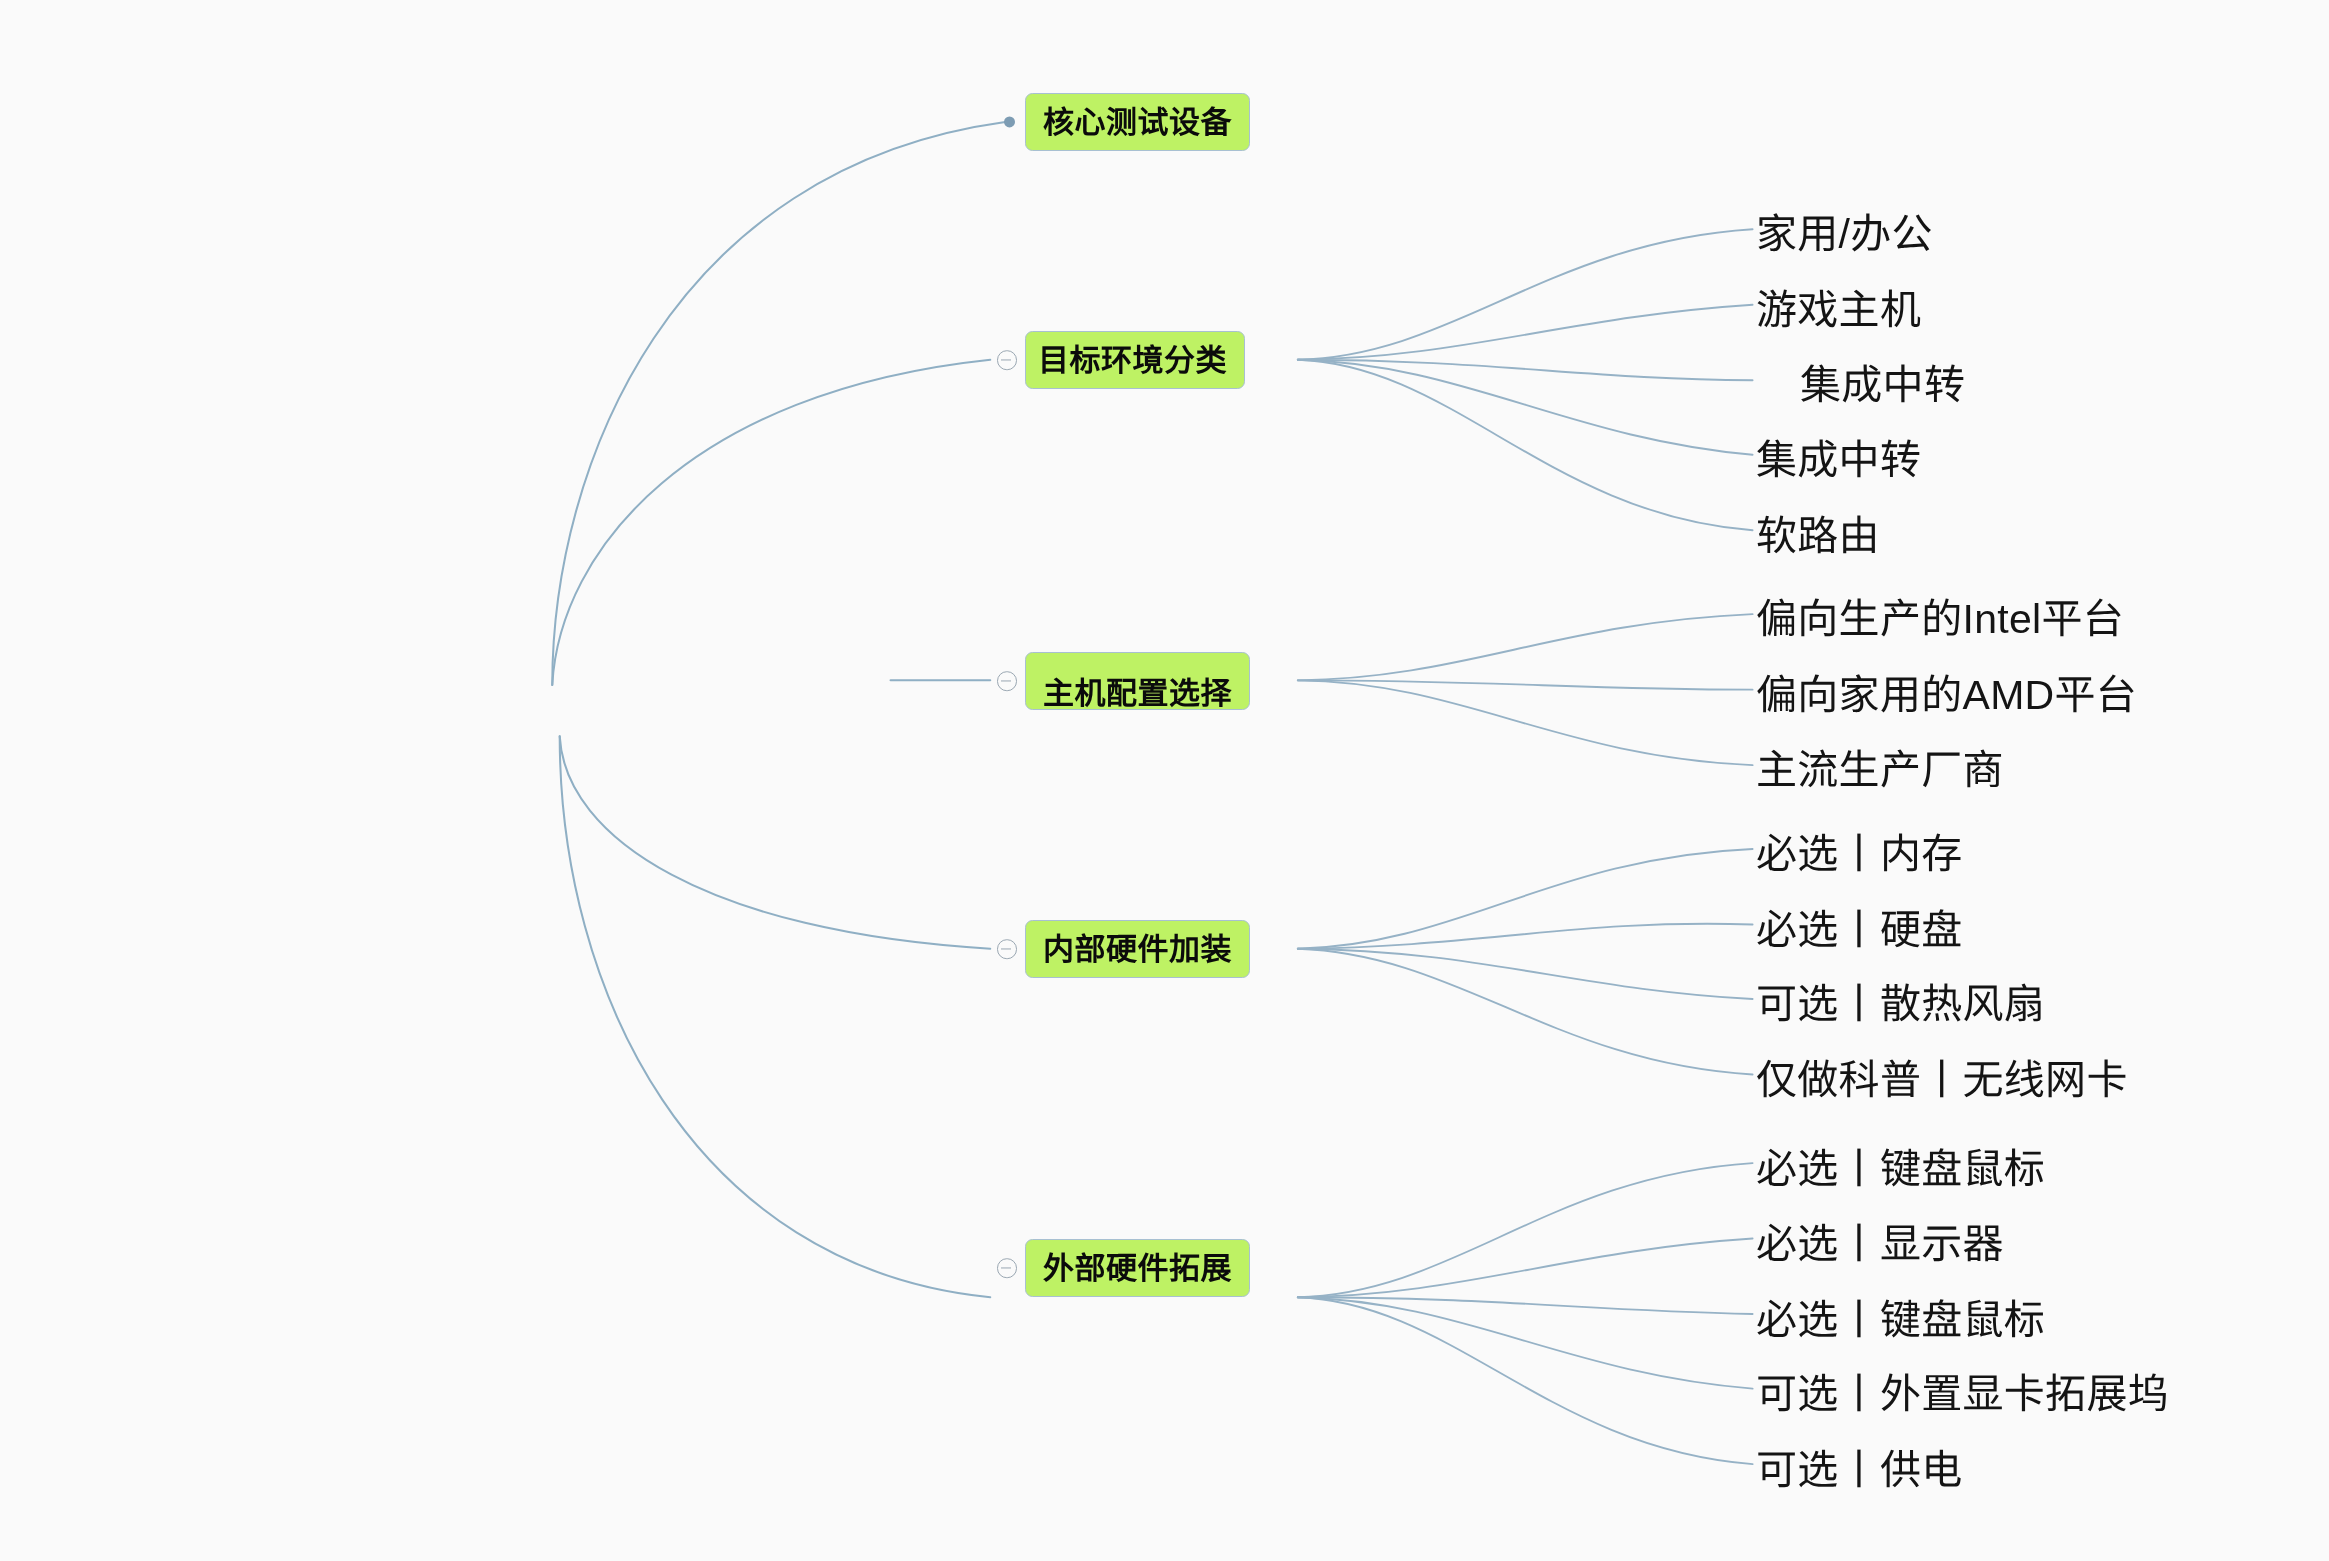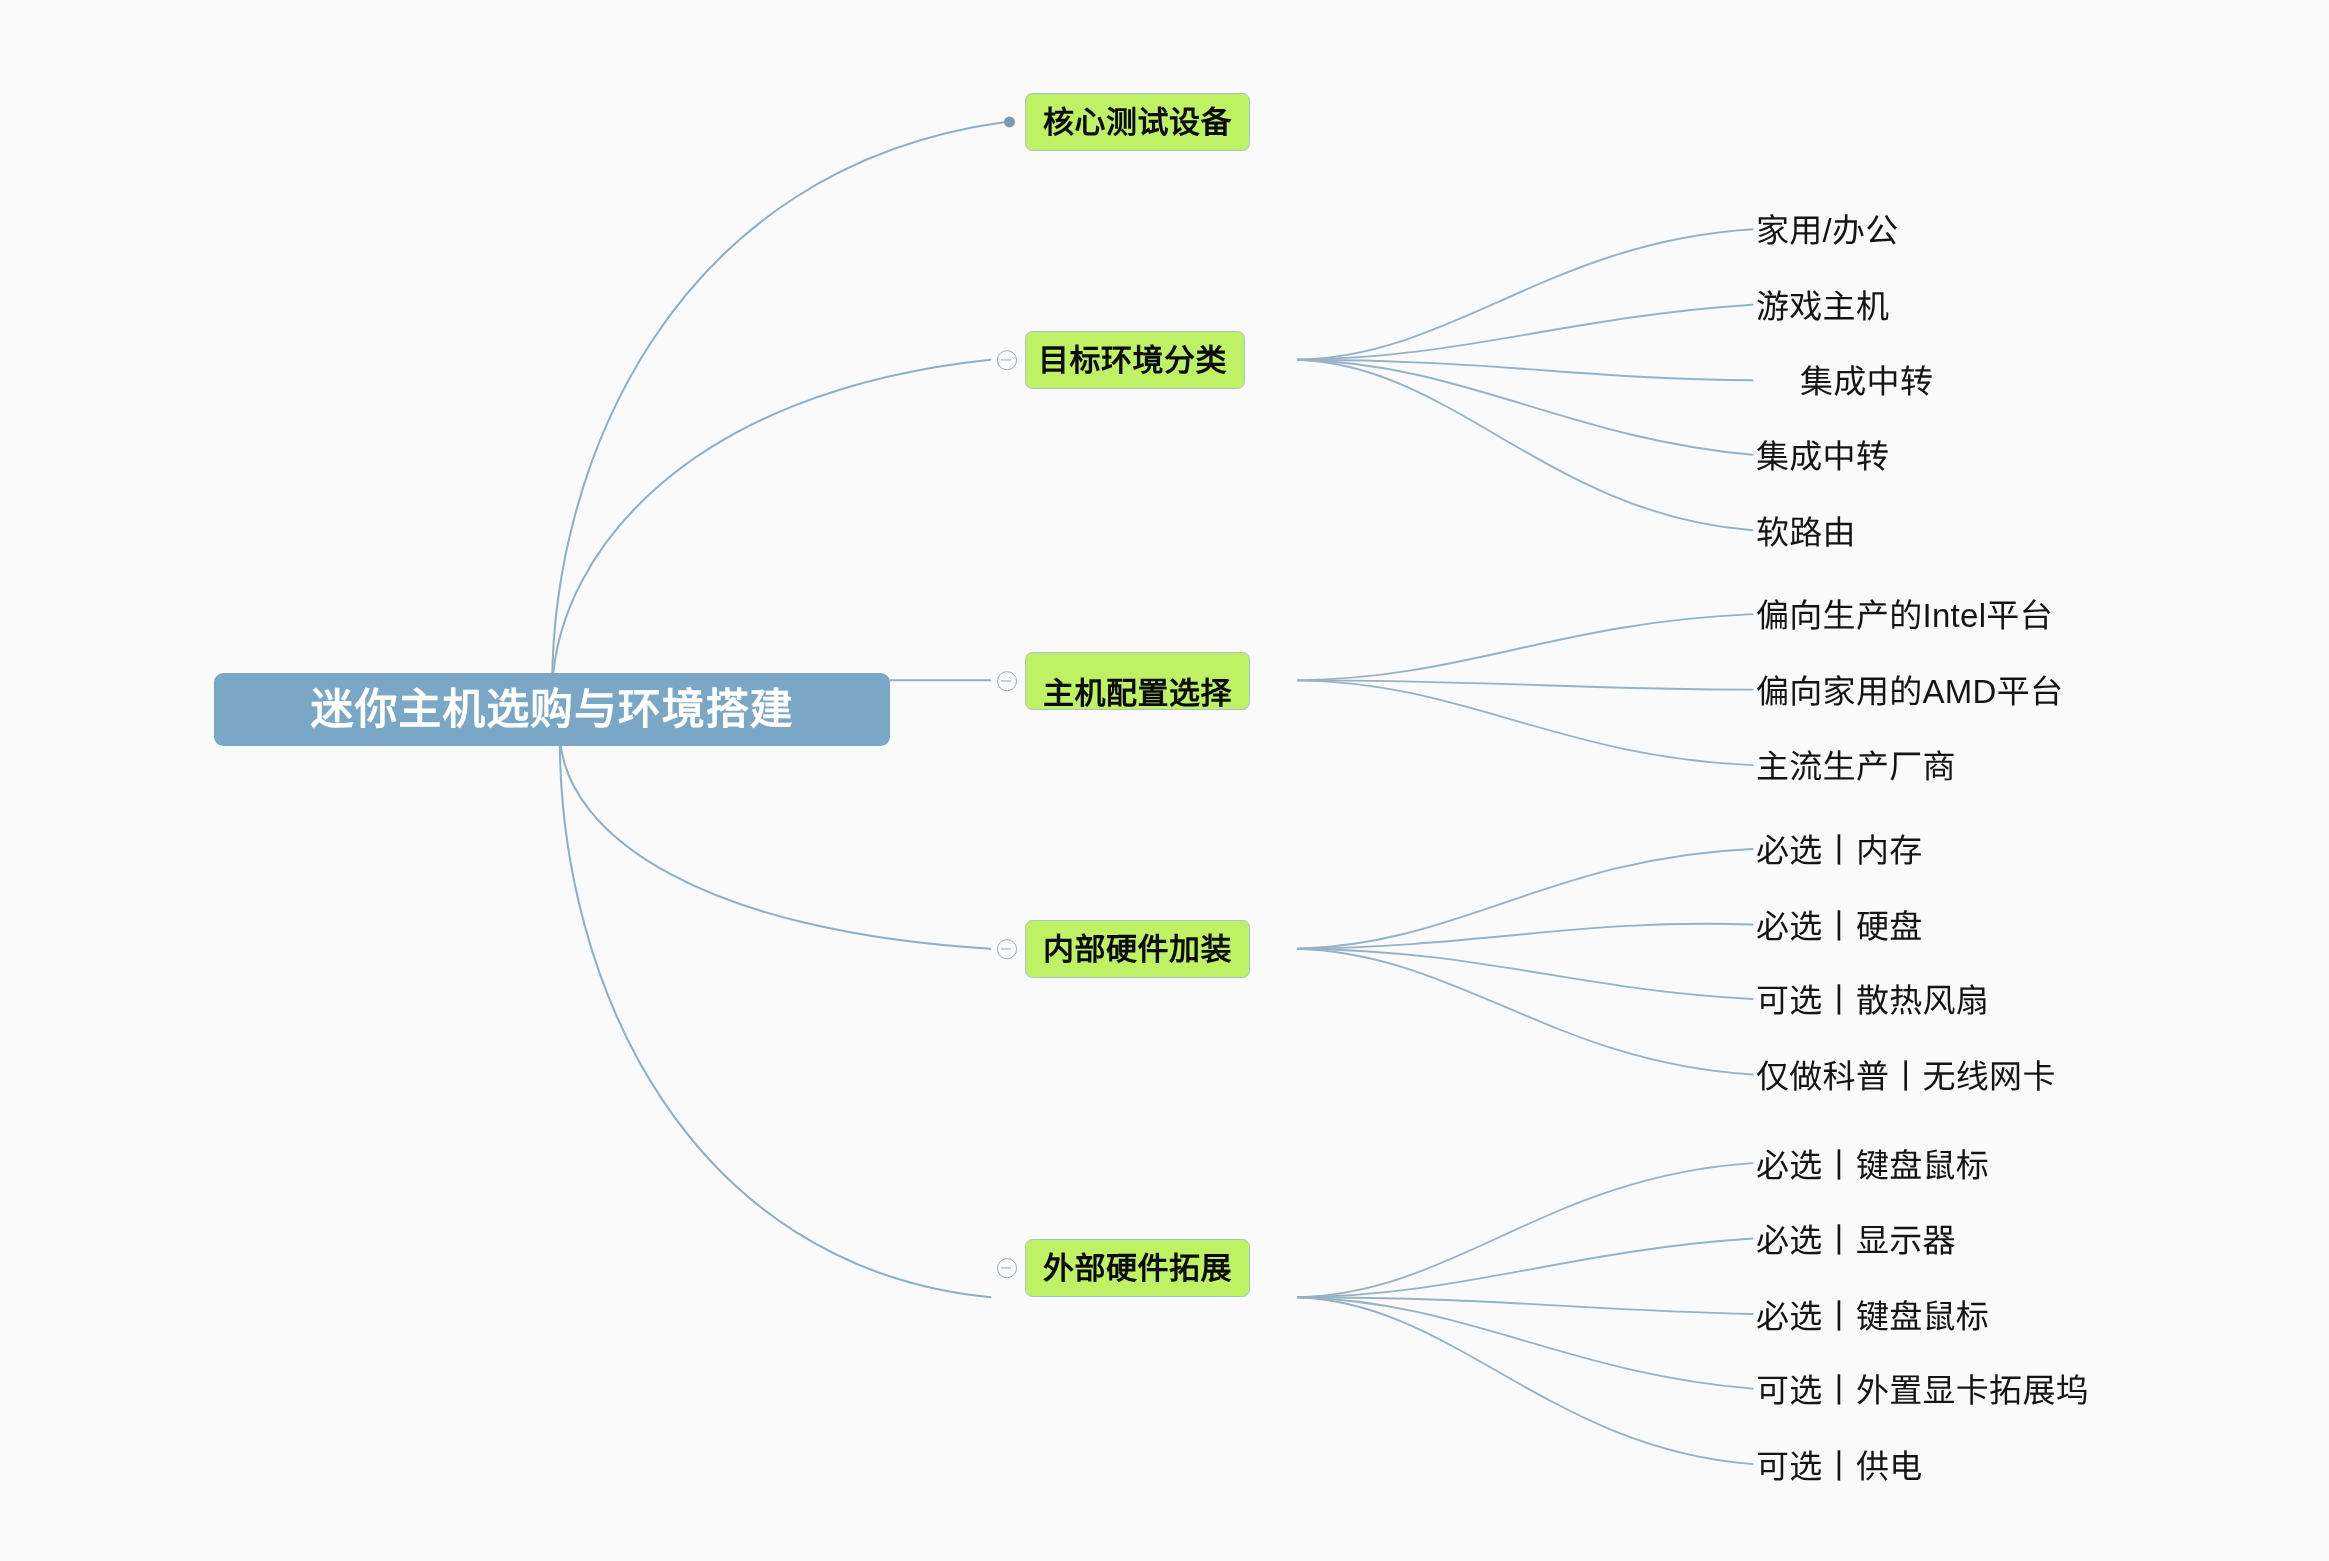--- a/index.html
+++ b/index.html
@@ -115,21 +115,21 @@
     transform: translateY(-50%);
     width: 11.2px;
     height: 11.2px;
     border-radius: 50%;
     background: #7d9cb3;
   }
 
   
   .leaf {
     position: absolute;
-    font-size: 33px;
+    font-size: 41px;
     font-weight: 400;
     color: #141414;
     white-space: nowrap;
     line-height: 1;
     letter-spacing: 0.3px;
   }
 </style>
 </head>
 <body>
 
@@ -162,23 +162,20 @@
     <path class="edge-leaf" d="M 1392,1018 C 1590,1020 1690,1062 1880,1072"></path>
     <path class="edge-leaf" d="M 1392,1018 C 1565,1024 1665,1140 1880,1153"></path>
 
     <path class="edge-leaf" d="M 1392,1392 C 1560,1388 1660,1262 1880,1248"></path>
     <path class="edge-leaf" d="M 1392,1392 C 1570,1390 1680,1342 1880,1329"></path>
     <path class="edge-leaf" d="M 1392,1392 C 1600,1392 1700,1406 1880,1410"></path>
     <path class="edge-leaf" d="M 1392,1392 C 1570,1396 1680,1474 1880,1490"></path>
     <path class="edge-leaf" d="M 1392,1392 C 1560,1398 1660,1554 1880,1571"></path>
   </svg>
 
-  <div id="root-node">
-    <span class="root-label">迷你主机选购与环境搭建</span>
-  </div>
 
   <div class="branch-node" style="left:1025px; top:93px;">
     <span class="dot"></span>
     <span class="branch-label">核心测试设备</span>
   </div>
 
   <div class="branch-node" style="left:1025px; top:331px;padding-left:12px;">
     <span class="toggle"></span>
     <span class="branch-label">目标环境分类</span>
   </div>

